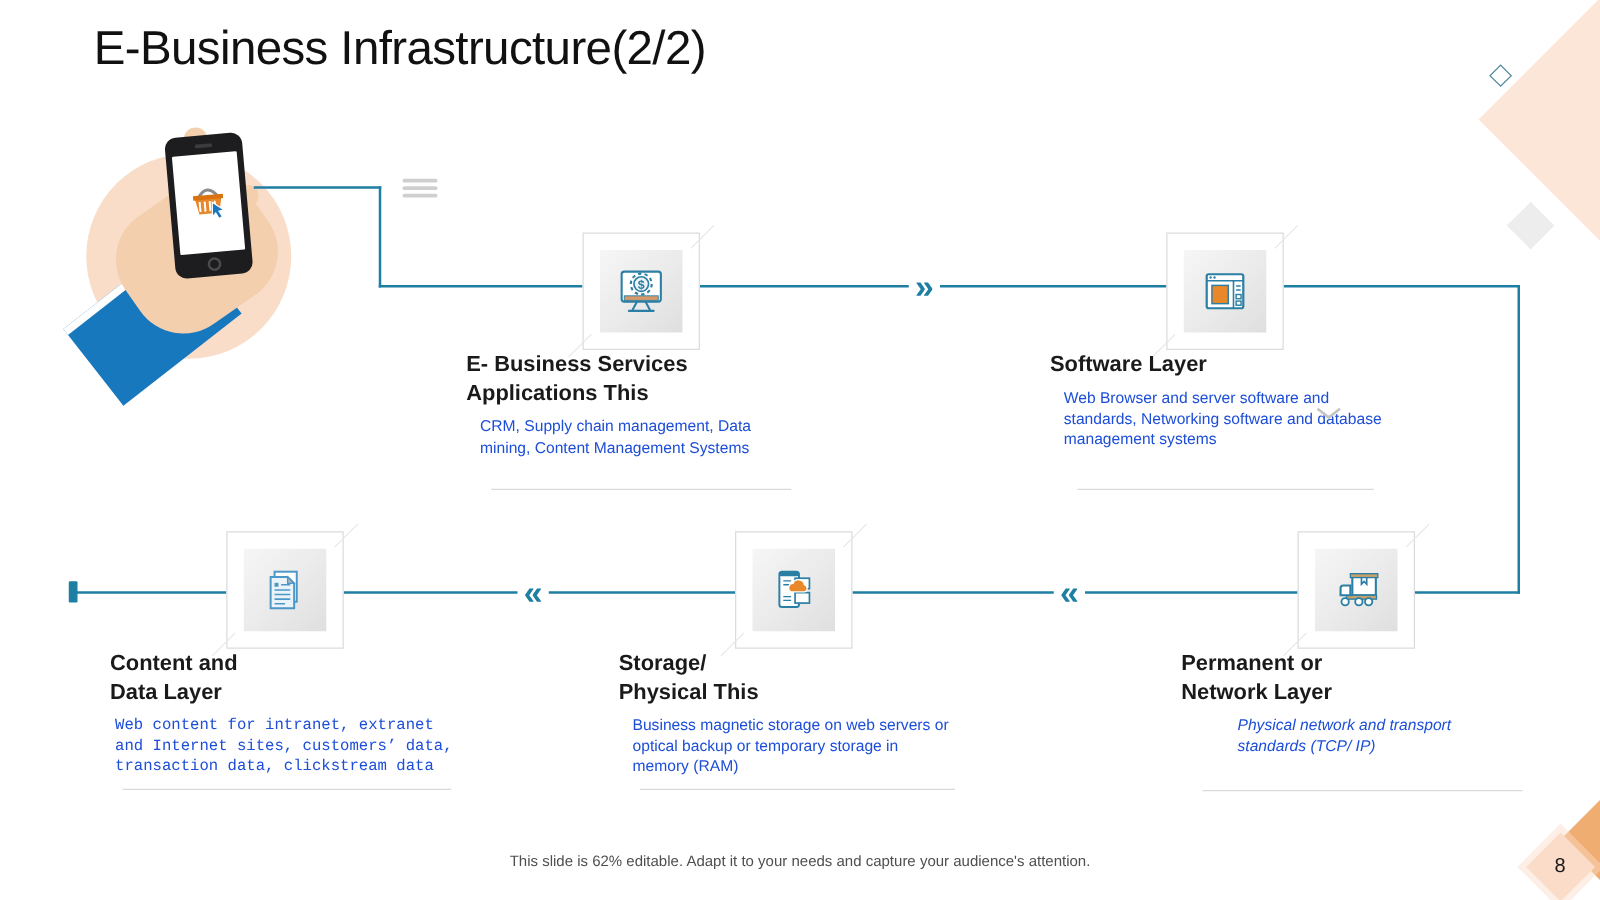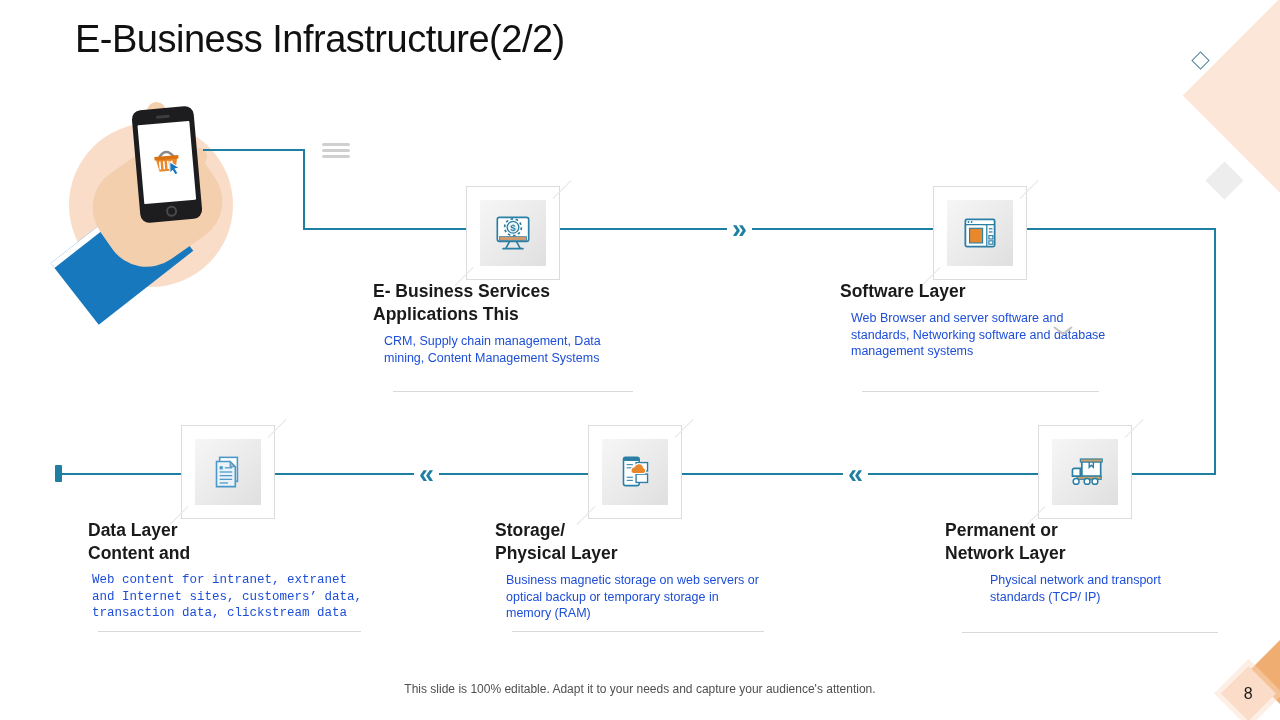--- a/index.html
+++ b/index.html
@@ -78,21 +78,21 @@
   
   .layer-text { position:absolute; width:280px; text-align:left; z-index:2; }
   .b1 { left:373px; top:280px; }
   .b2 { left:840px; top:280px; }
   .b3 { left:88px;  top:519px; }
   .b4 { left:495px; top:519px; }
   .b5 { left:945px; top:519px; }
   .layer-title { font-size:17.5px; font-weight:bold; color:#1a1a1a; line-height:23px; }
   .layer-desc  { margin:7px auto 0; font-size:12.5px; color:#1d4ed8; line-height:16.5px; max-width:258px; }
   .b3 .layer-desc { max-width:272px;font-family:Liberation Mono, monospace; }
-  .b5 .layer-desc { max-width:190px; }
+  .b5 .layer-desc { max-width:190px;font-style:italic; }
   .divider { position:absolute; height:1px; background:#d9d9d9; z-index:2; }
   .d1 { left:393px; top:391px; width:240px; }
   .d2 { left:862px; top:391px; width:237px; }
   .d3 { left:98px;  top:631px; width:263px; }
   .d4 { left:512px; top:631px; width:252px; }
   .d5 { left:962px; top:632px; width:256px; }
   .chev-down { position:absolute; left:1052px; top:325px; z-index:2; }
   
   .footer {
     position:absolute; left:0; top:682px; width:100%; text-align:center;
@@ -243,30 +243,30 @@
 
   <div class="layer-text b2">
     <div class="layer-title">
       <span style="display:block">Software Layer</span>
     </div>
     <div class="layer-desc">Web Browser and server software and standards, Networking software and database management systems</div>
   </div>
 
   <div class="layer-text b3">
     <div class="layer-title">
+      <span style="display:block">Content and</span>
       <span style="display:block">Data Layer</span>
-      <span style="display:block">Content and</span>
     </div>
     <div class="layer-desc">Web content for intranet, extranet and Internet sites, customers’ data, transaction data, clickstream data</div>
   </div>
 
   <div class="layer-text b4">
     <div class="layer-title">
       <span style="display:block">Storage/</span>
-      <span style="display:block">Physical Layer</span>
+      <span style="display:block">Physical This</span>
     </div>
     <div class="layer-desc">Business magnetic storage on web servers or optical backup or temporary storage in memory (RAM)</div>
   </div>
 
   <div class="layer-text b5">
     <div class="layer-title">
       <span style="display:block">Permanent or</span>
       <span style="display:block">Network Layer</span>
     </div>
     <div class="layer-desc">Physical network and transport standards (TCP/ IP)</div>
@@ -275,19 +275,19 @@
   <div class="divider d1"></div>
   <div class="divider d2"></div>
   <div class="divider d3"></div>
   <div class="divider d4"></div>
   <div class="divider d5"></div>
 
   <svg class="chev-down" width="22" height="11" viewBox="0 0 22 11">
     <polyline points="2,2 11,9 20,2" fill="none" stroke="#c4c4c4" stroke-width="2.2"></polyline>
   </svg>
 
-  <div class="footer">This slide is 100% editable. Adapt it to your needs and capture your audience's attention.</div>
+  <div class="footer">This slide is 62% editable. Adapt it to your needs and capture your audience's attention.</div>
 
   <div class="deco page-diamond">
     <span>8</span>
   </div>
 
 </div>
 
 </body></html>

